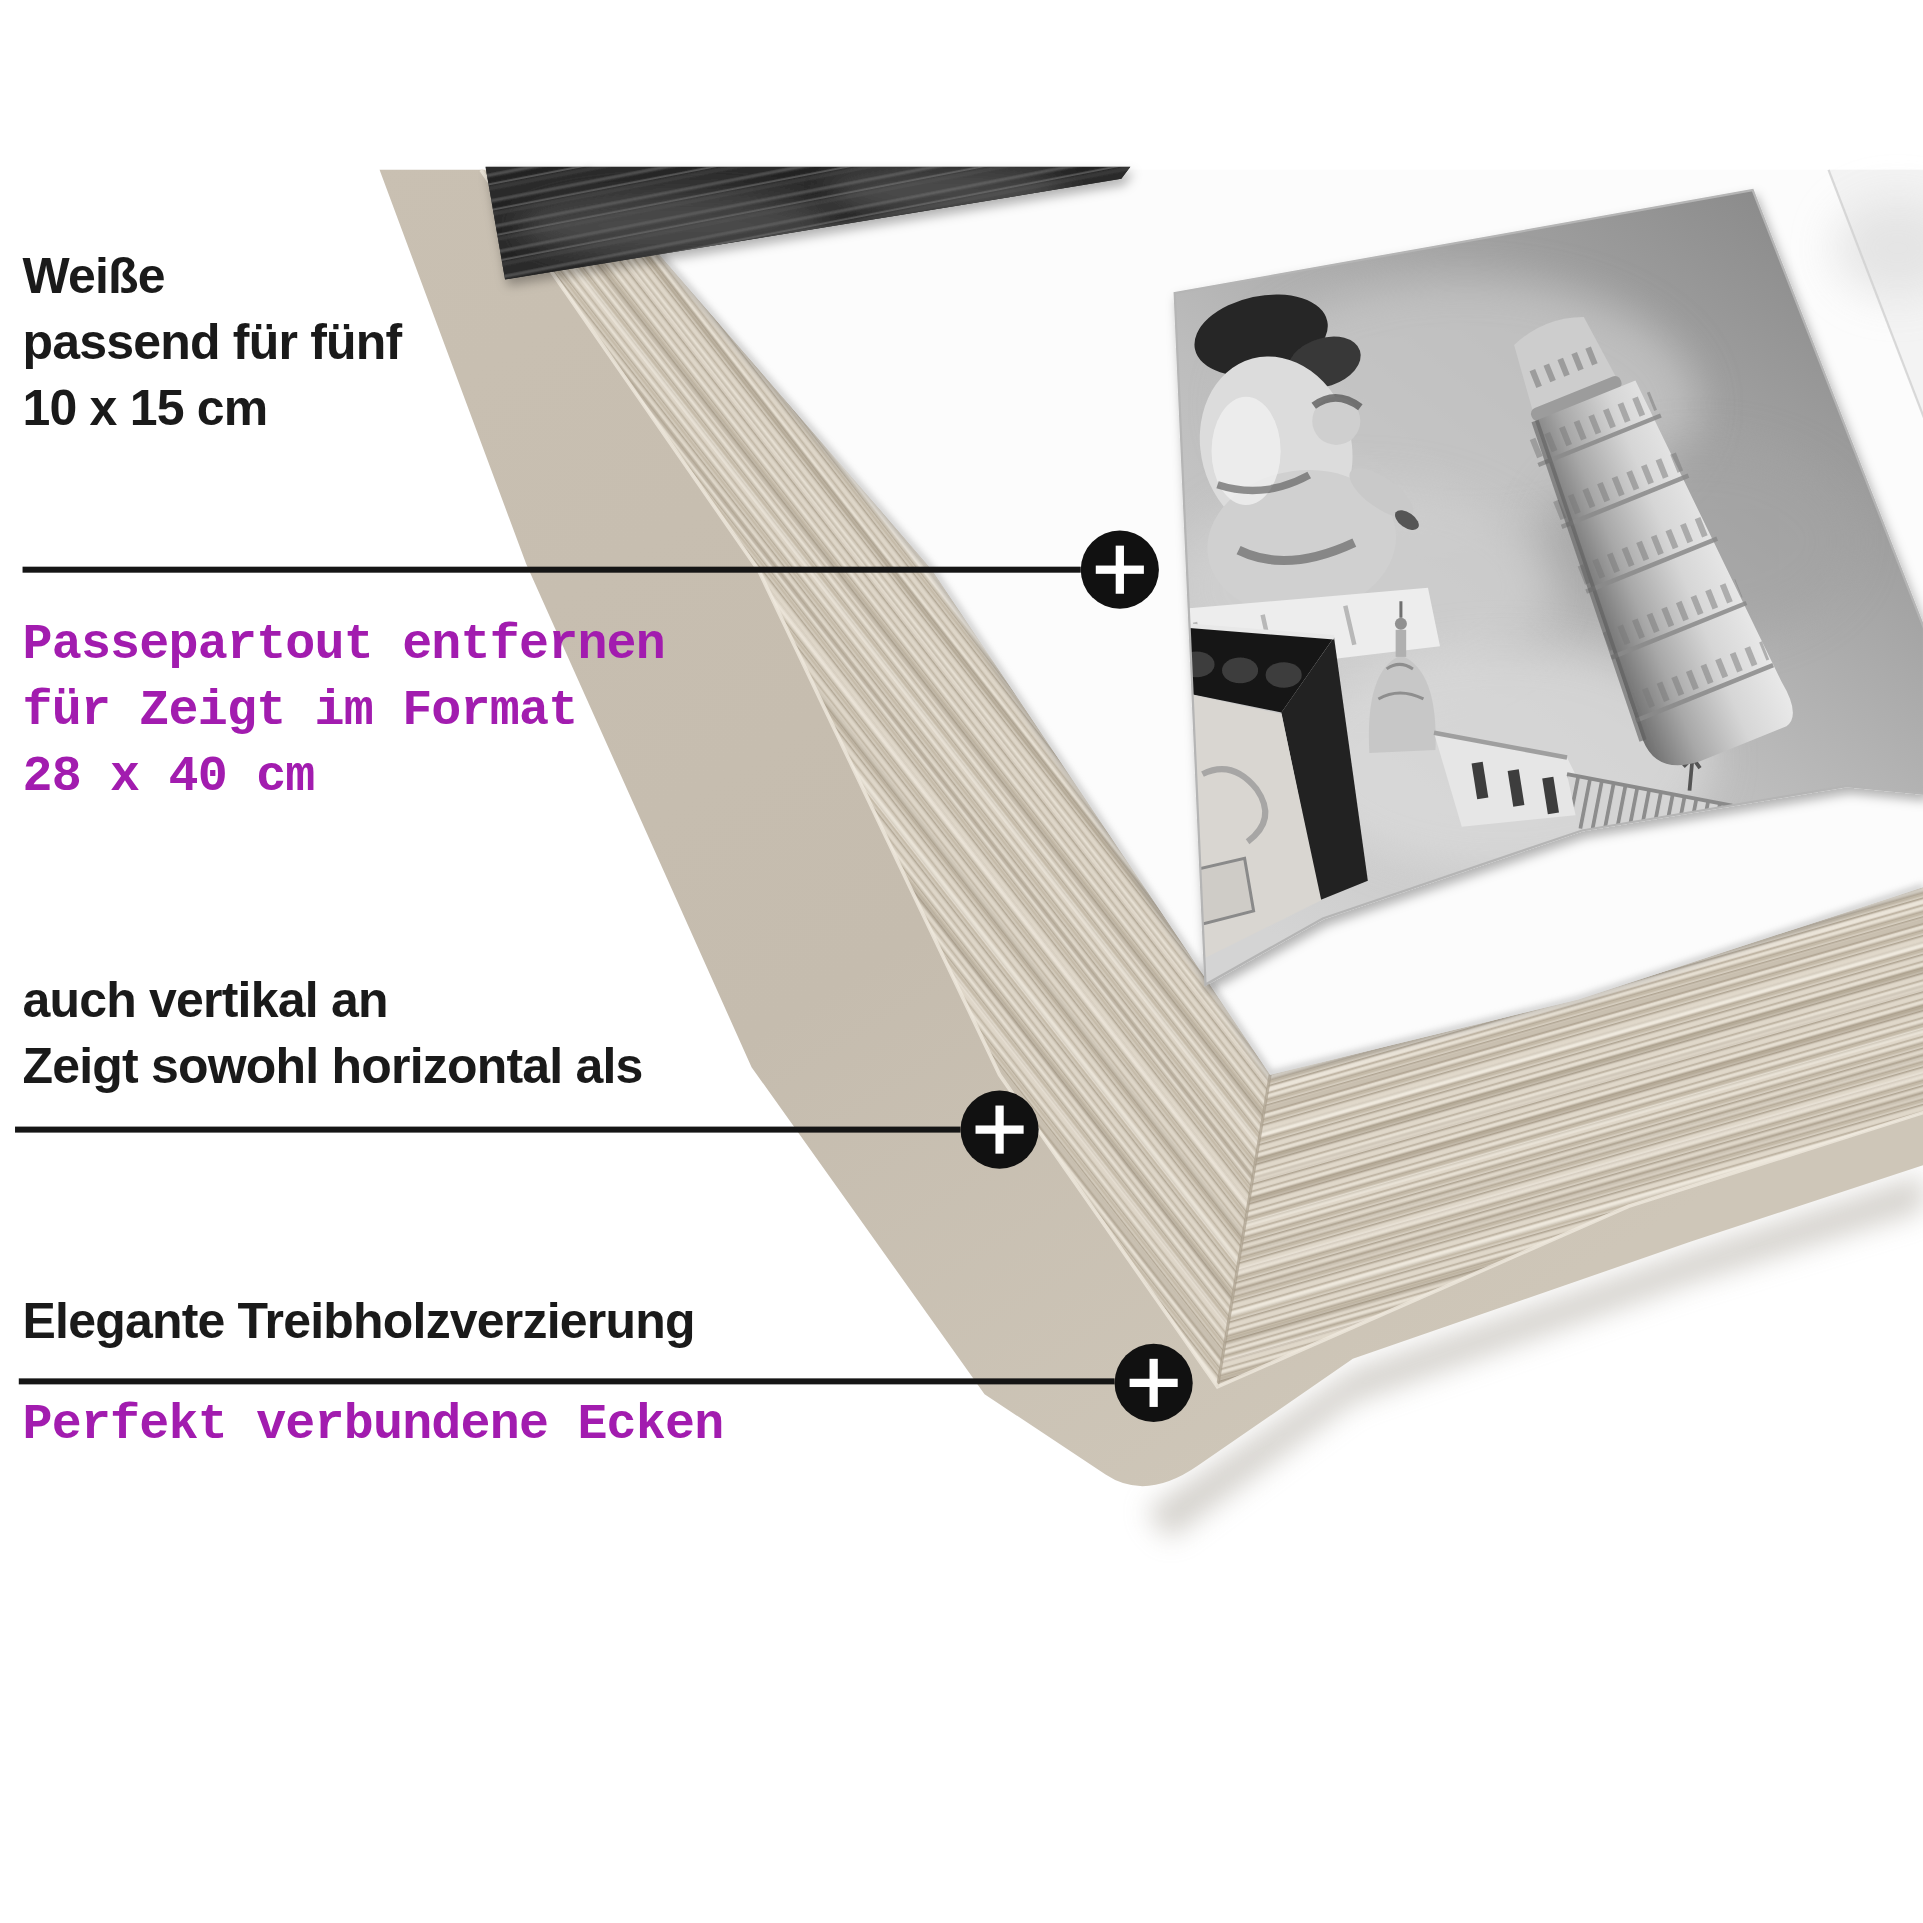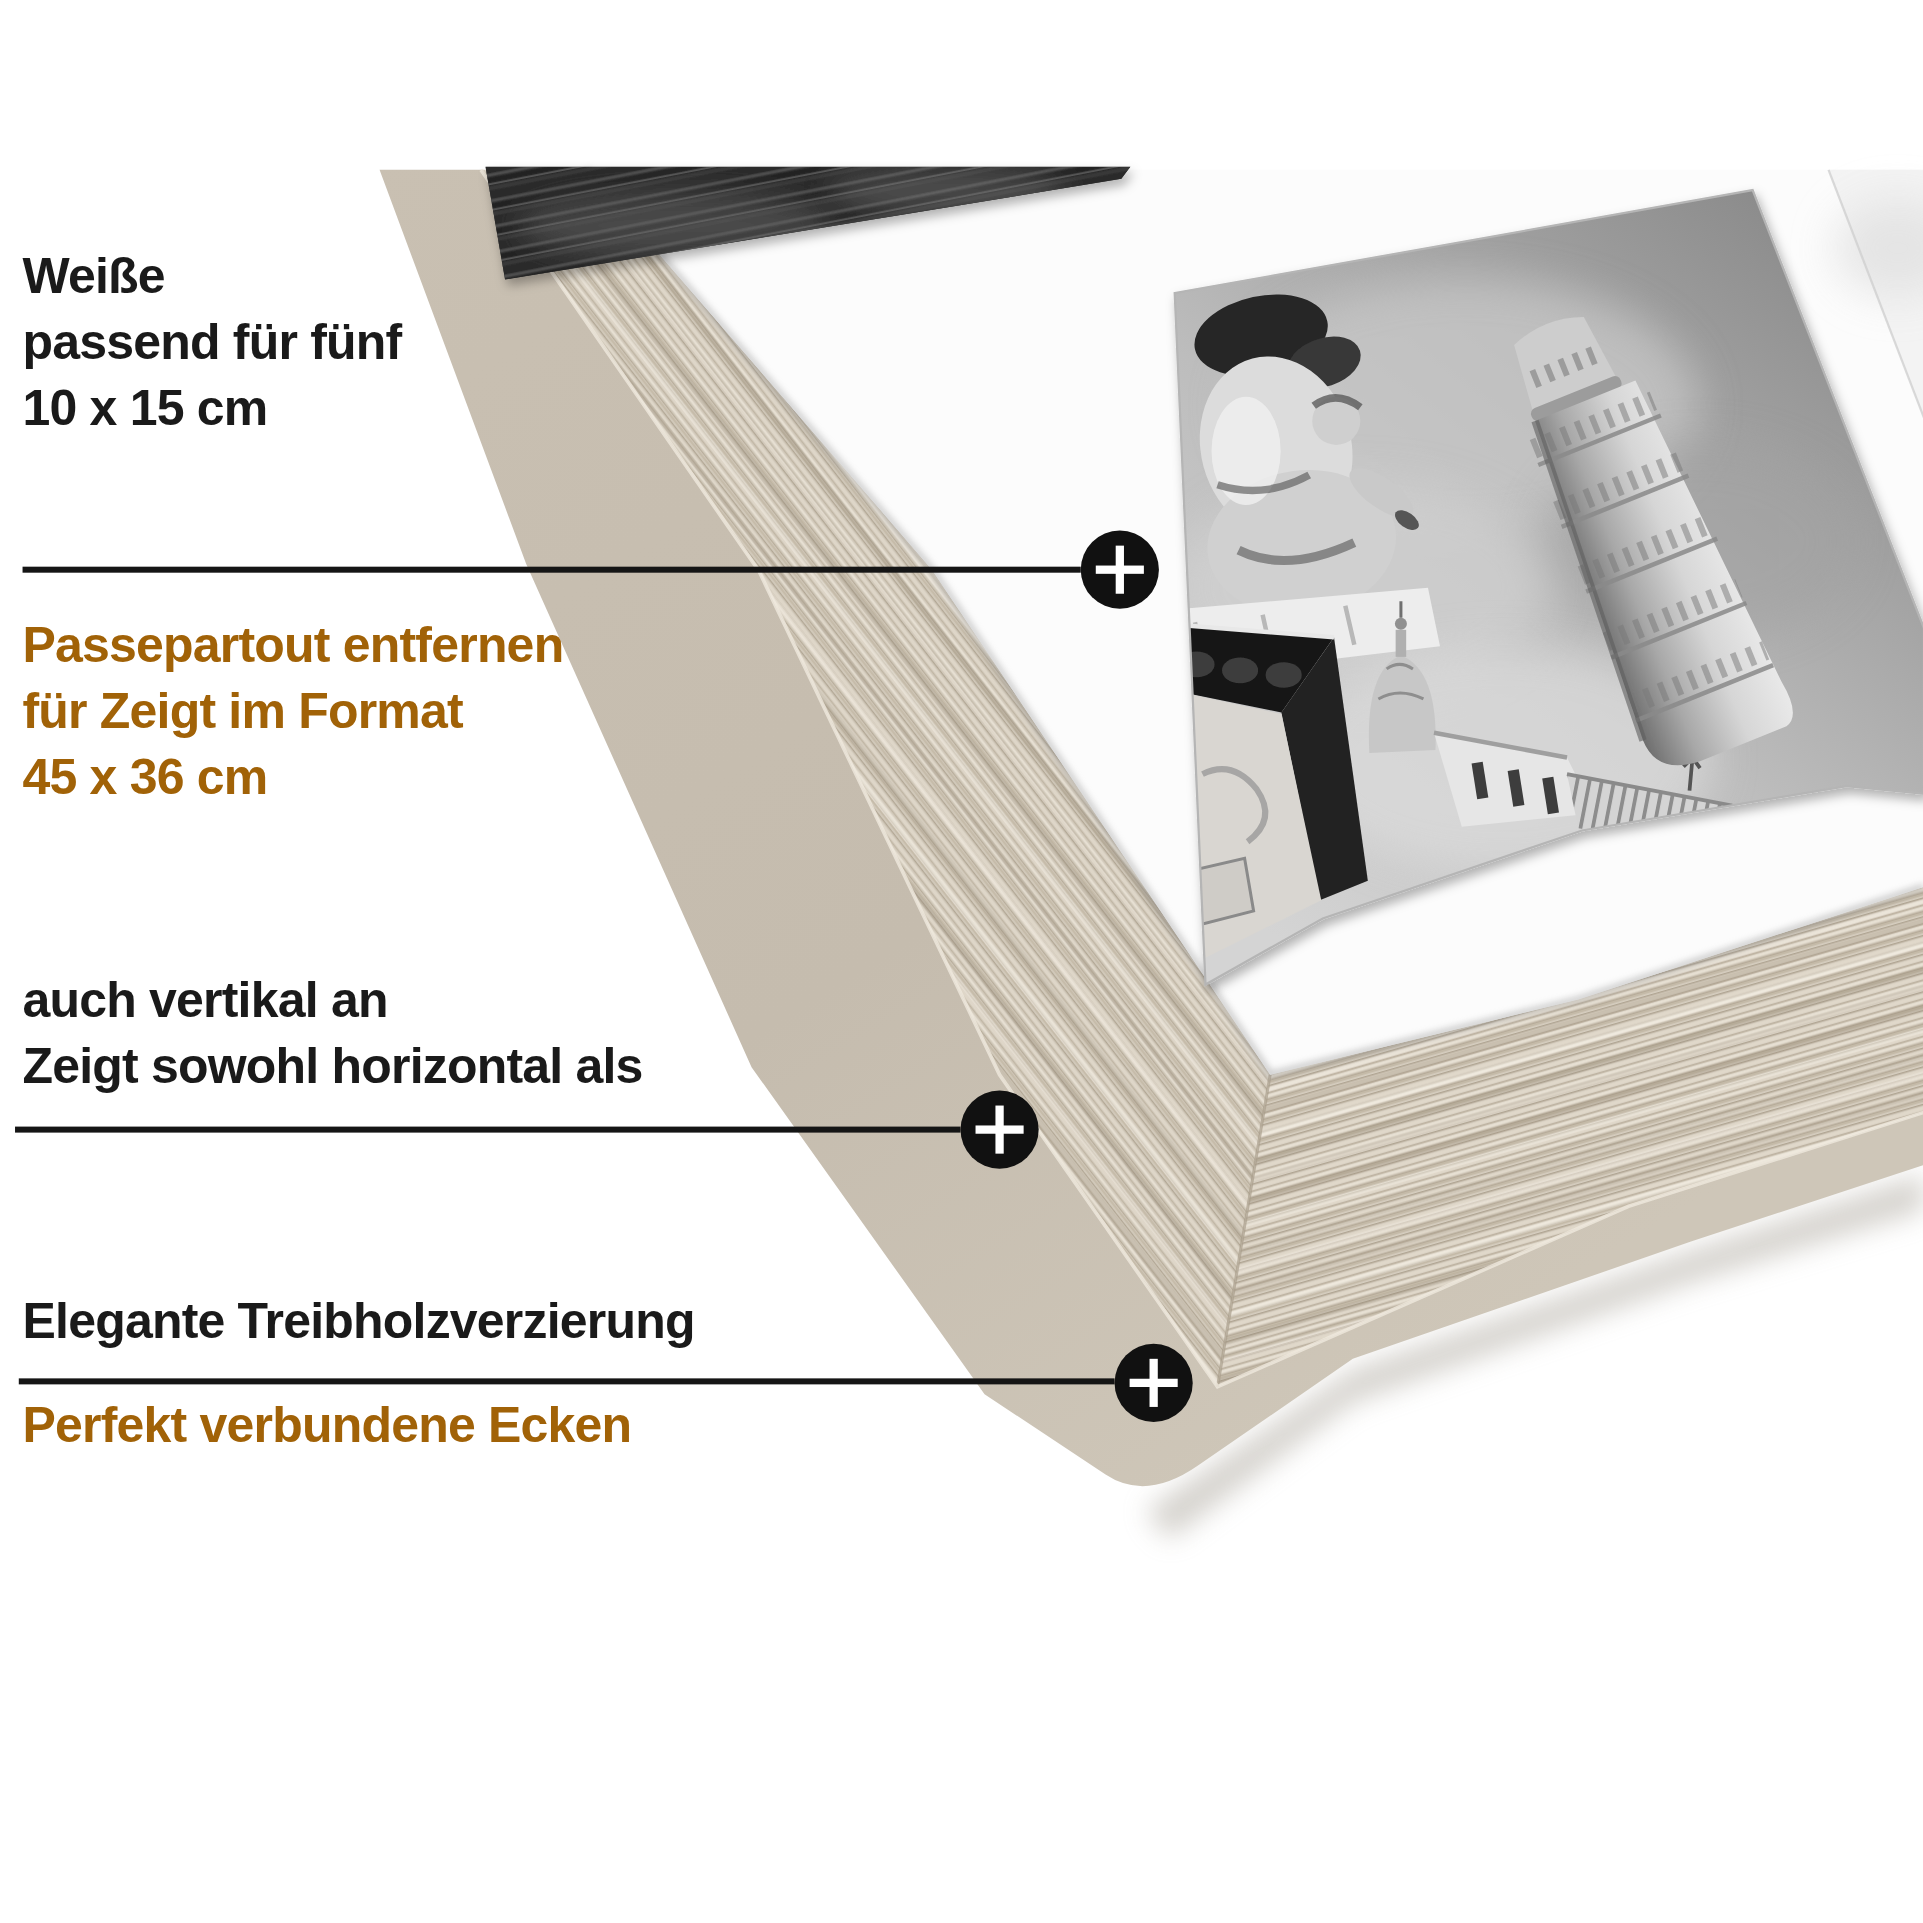--- a/index.html
+++ b/index.html
@@ -15,21 +15,21 @@
   .callout-text{
     position:absolute;
     left:22.5px;
     font-weight:bold;
     font-size:50px;
     line-height:66px;
     letter-spacing:-0.8px;
     color:#1a1a1a;
     white-space:nowrap;
   }
-  .callout-text.gray{color:#a16207;}
+  .callout-text.gray{color:#a21caf;font-family:Liberation Mono, monospace;}
   .callout-text span{display:block;}
 </style>
 </head>
 <body>
 
 <div class="canvas">
 
   <svg class="art" width="1924" height="1924" viewBox="0 0 2560 2560" xmlns="http://www.w3.org/2000/svg">
     <defs>
 
@@ -252,21 +252,21 @@
 
     <div class="callout-text" style="top:243px">
       <span>Weiße</span>
       <span>passend für fünf</span>
       <span>10 x 15 cm</span>
     </div>
 
     <div class="callout-text gray" style="top:612px">
       <span>Passepartout entfernen</span>
       <span>für Zeigt im Format</span>
-      <span>45 x 36 cm</span>
+      <span>28 x 40 cm</span>
     </div>
 
     <div class="callout-text" style="top:967px">
       <span>auch vertikal an</span>
       <span>Zeigt sowohl horizontal als</span>
     </div>
 
     <div class="callout-text gray" style="top:1392px">
       <span>Perfekt verbundene Ecken</span>
     </div>

